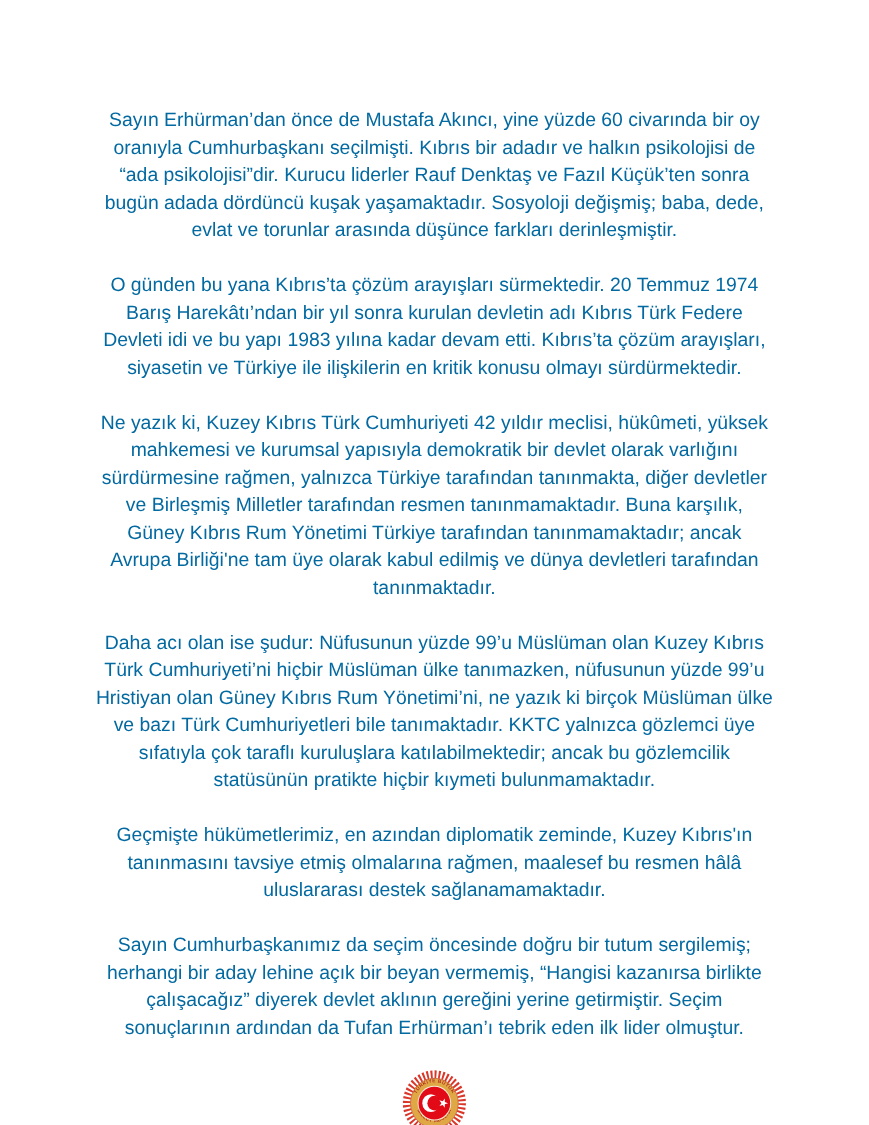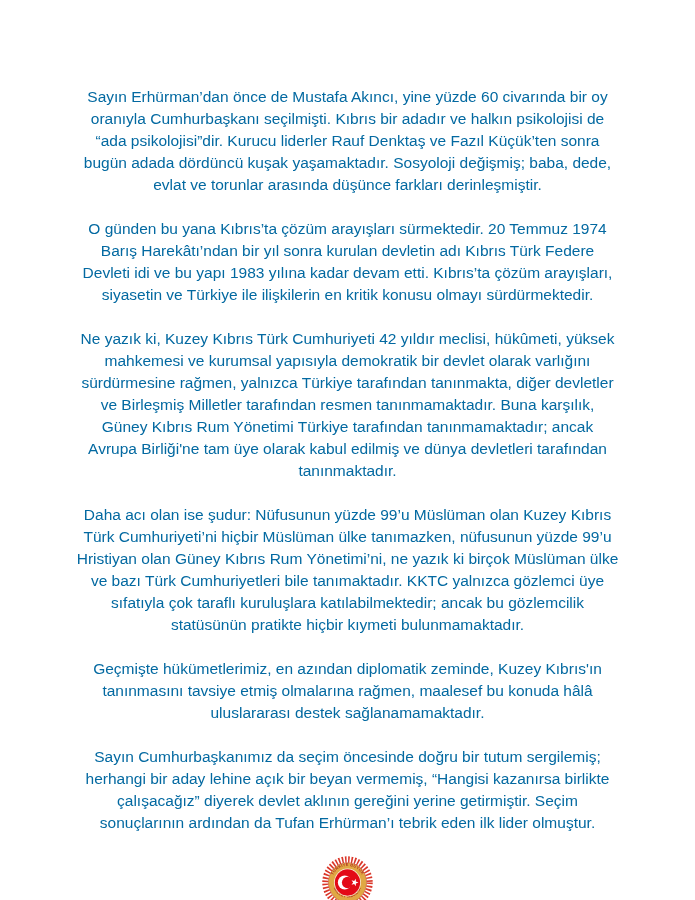--- a/index.html
+++ b/index.html
@@ -60,21 +60,21 @@
 Güney Kıbrıs Rum Yönetimi Türkiye tarafından tanınmamaktadır; ancak
 Avrupa Birliği'ne tam üye olarak kabul edilmiş ve dünya devletleri tarafından
 tanınmaktadır.</p>
   <p>Daha acı olan ise şudur: Nüfusunun yüzde 99’u Müslüman olan Kuzey Kıbrıs
 Türk Cumhuriyeti’ni hiçbir Müslüman ülke tanımazken, nüfusunun yüzde 99’u
 Hristiyan olan Güney Kıbrıs Rum Yönetimi’ni, ne yazık ki birçok Müslüman ülke
 ve bazı Türk Cumhuriyetleri bile tanımaktadır. KKTC yalnızca gözlemci üye
 sıfatıyla çok taraflı kuruluşlara katılabilmektedir; ancak bu gözlemcilik
 statüsünün pratikte hiçbir kıymeti bulunmamaktadır.</p>
   <p>Geçmişte hükümetlerimiz, en azından diplomatik zeminde, Kuzey Kıbrıs'ın
-tanınmasını tavsiye etmiş olmalarına rağmen, maalesef bu konuda hâlâ
+tanınmasını tavsiye etmiş olmalarına rağmen, maalesef bu resmen hâlâ
 uluslararası destek sağlanamamaktadır.</p>
   <p>Sayın Cumhurbaşkanımız da seçim öncesinde doğru bir tutum sergilemiş;
 herhangi bir aday lehine açık bir beyan vermemiş, “Hangisi kazanırsa birlikte
 çalışacağız” diyerek devlet aklının gereğini yerine getirmiştir. Seçim
 sonuçlarının ardından da Tufan Erhürman’ı tebrik eden ilk lider olmuştur.</p>
 
   <svg class="emblem" viewBox="0 0 100 100" preserveAspectRatio="none" aria-hidden="true">
     <defs>
       <path id="arcTop" d="M 18.5,50 A 31.5,31.5 0 1 1 81.5,50" fill="none"></path>
       <path id="arcBottom" d="M 21.5,50 A 28.5,28.5 0 0 0 78.5,50" fill="none"></path>

